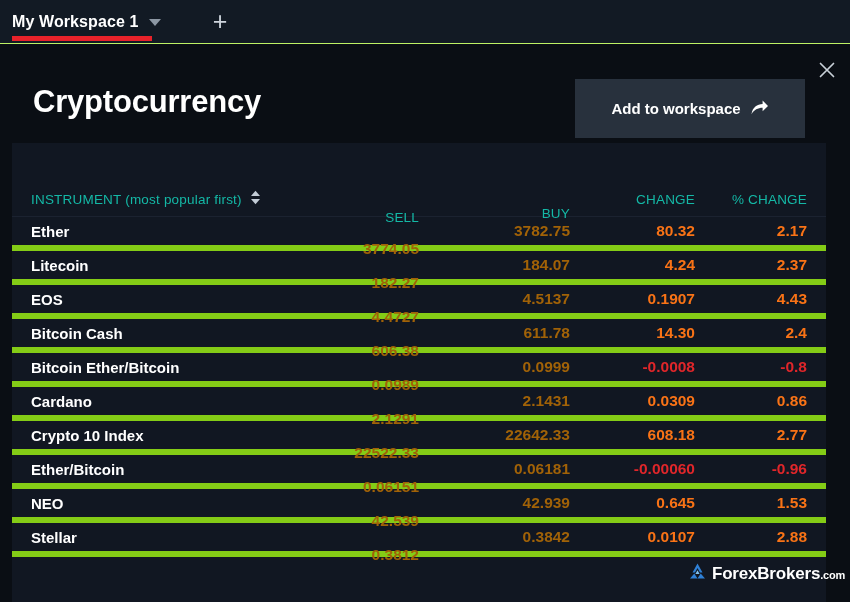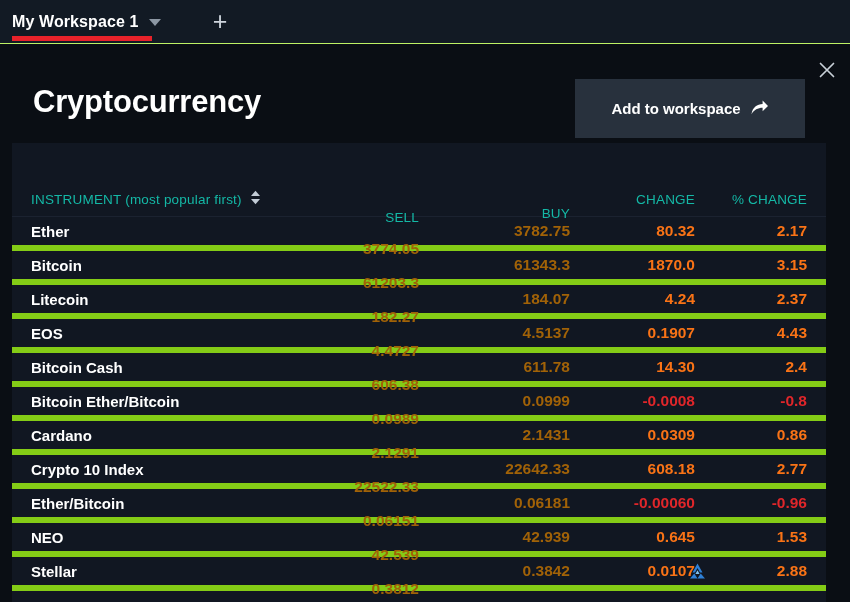--- a/index.html
+++ b/index.html
@@ -257,27 +257,20 @@
 
     <div id="rows">
         <div class="trow">
           <div class="c-name">Ether</div>
           <div class="c-num c-sell">3774.05</div>
           <div class="c-num c-buy">3782.75</div>
           <div class="c-num c-change up">80.32</div>
           <div class="c-num c-pct up">2.17</div>
         </div>
         <div class="trow">
-          <div class="c-name">Bitcoin</div>
-          <div class="c-num c-sell">61203.3</div>
-          <div class="c-num c-buy">61343.3</div>
-          <div class="c-num c-change up">1870.0</div>
-          <div class="c-num c-pct up">3.15</div>
-        </div>
-        <div class="trow">
           <div class="c-name">Litecoin</div>
           <div class="c-num c-sell">182.27</div>
           <div class="c-num c-buy">184.07</div>
           <div class="c-num c-change up">4.24</div>
           <div class="c-num c-pct up">2.37</div>
         </div>
         <div class="trow">
           <div class="c-name">EOS</div>
           <div class="c-num c-sell">4.4727</div>
           <div class="c-num c-buy">4.5137</div>
@@ -337,15 +330,16 @@
   </div>
 
   <div class="watermark">
     <span>
       <svg width="19" height="19" viewBox="0 0 19 19" aria-hidden="true">
         <path d="M9.5 1.5 L14.5 10.5 L12 10.5 L9.5 6.0 L7 10.5 L4.5 10.5 Z" fill="#2f80d6"></path>
         <path d="M2.0 16.6 L6.3 11.4 L9.5 16.6 L12.7 11.4 L17.0 16.6 Z" fill="#2f80d6"></path>
         <path d="M9.5 8.2 L11.6 12.1 L7.4 12.1 Z" fill="#7fc0ef"></path>
       </svg>
     </span>
+    <span class="wm-text"><span>ForexBrokers</span><span class="wm-dotcom">.com</span></span>
   </div>
 
 </div>
 
 </body></html>

